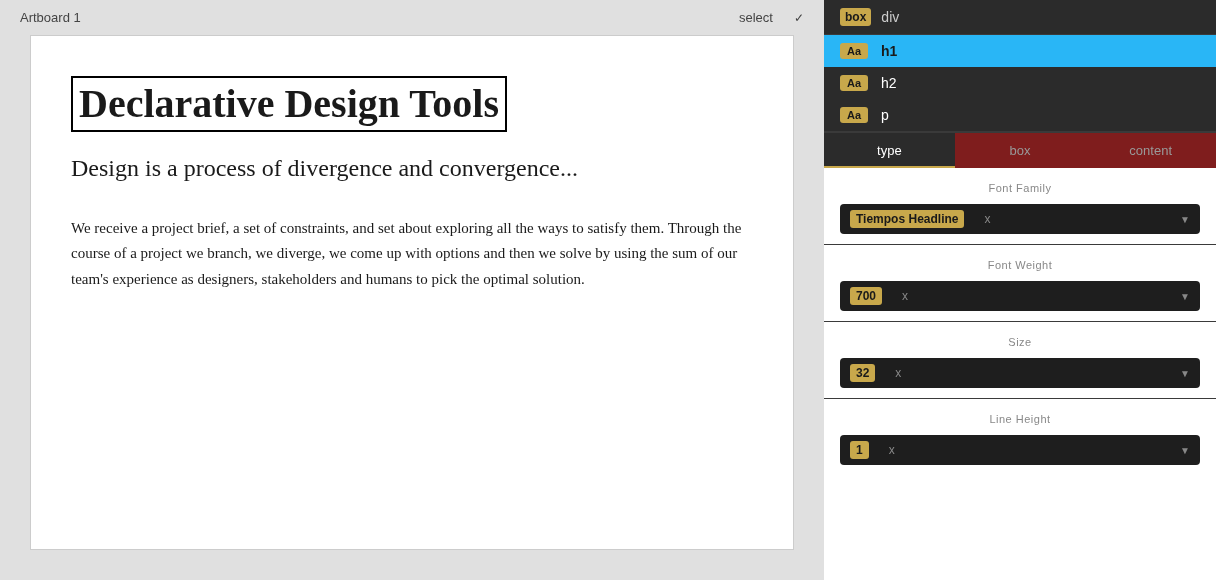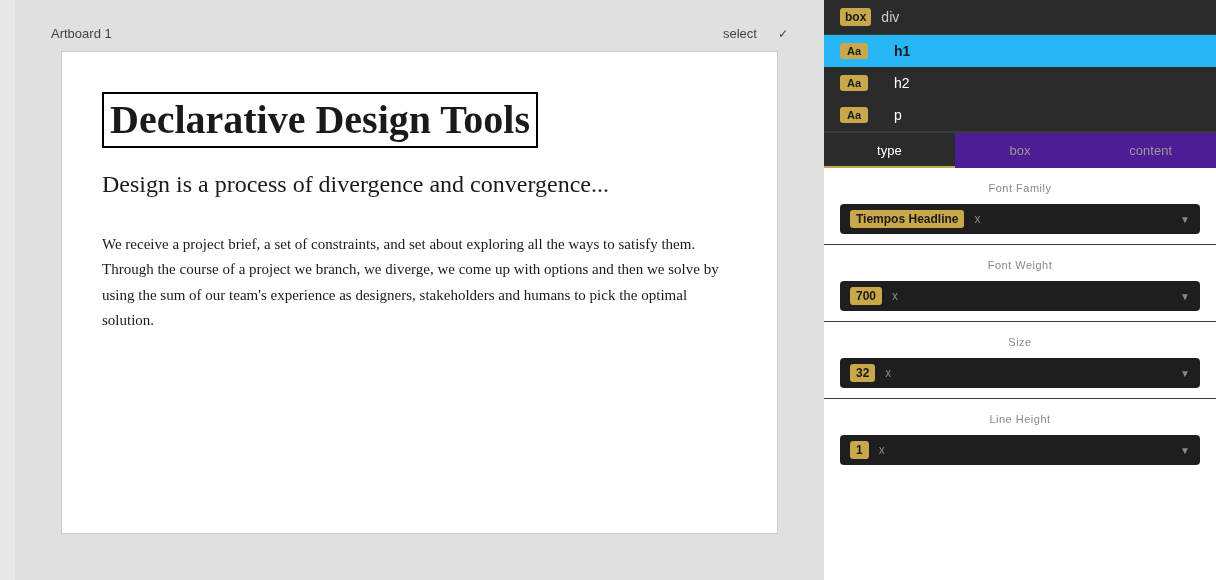--- a/index.html
+++ b/index.html
@@ -10,23 +10,22 @@
       height: 580px;
       overflow: hidden;
     }
 
     
     .canvas-area {
       flex: 1;
       background: #e0e0e0;
       display: flex;
       flex-direction: column;
-      padding: 16px;
+      padding: 0;
       position: relative;
-      margin-left: 15px;
     }
 
     .canvas-toolbar {
       display: flex;
       justify-content: space-between;
       align-items: center;
       padding: 10px 20px;
       background: #e0e0e0;
     }
 
@@ -99,21 +98,21 @@
 
     
     .element-list {
       background: #2b2b2b;
     }
 
     .element-row {
       display: flex;
       align-items: center;
       padding: 8px 16px;
-      gap: 26px;
+      gap: 13px;
       cursor: pointer;
     }
 
     .element-row.active {
       background: #29b6f6;
     }
 
     .element-badge {
       background: #c8a84b;
       color: #1a1a1a;
@@ -143,21 +142,21 @@
       text-align: right;
     }
 
     .element-row.active .element-badge {
       background: #c8a84b;
     }
 
     
     .tab-bar {
       display: flex;
-      background: #4c1d95;
+      background: #7f1d1d;
       border-top: 1px solid #3a3a3a;
     }
 
     .tab {
       flex: 1;
       padding: 10px 0;
       text-align: center;
       font-family: -apple-system, BlinkMacSystemFont, sans-serif;
       font-size: 13px;
       color: #999;
@@ -200,21 +199,21 @@
       margin-bottom: 10px;
       letter-spacing: 0.5px;
     }
 
     .prop-control {
       display: flex;
       align-items: center;
       background: #1e1e1e;
       border-radius: 4px;
       padding: 6px 10px;
-      gap: 8px;
+      gap: 18px;
     }
 
     .prop-tag {
       background: #c8a84b;
       color: #1a1a1a;
       font-family: -apple-system, BlinkMacSystemFont, sans-serif;
       font-size: 12px;
       font-weight: 700;
       padding: 2px 6px;
       border-radius: 3px;

